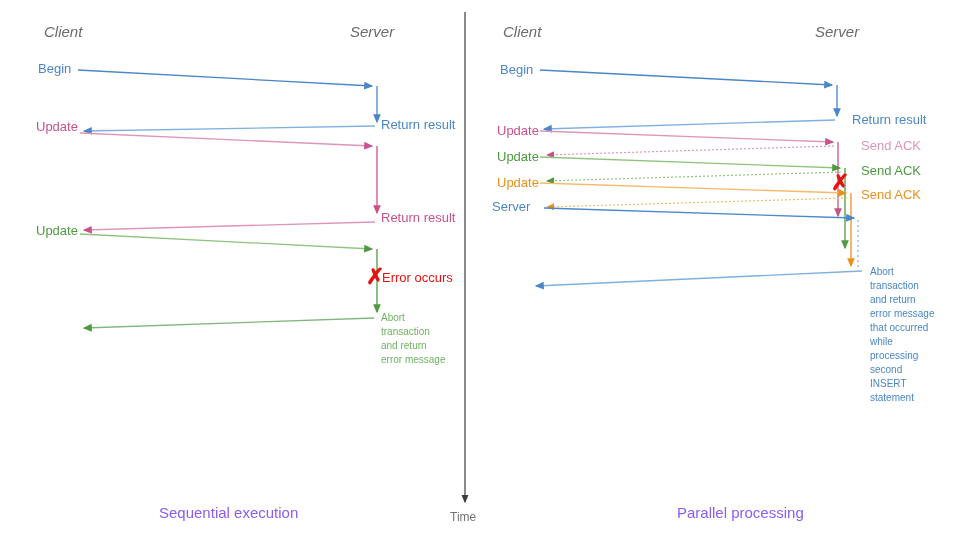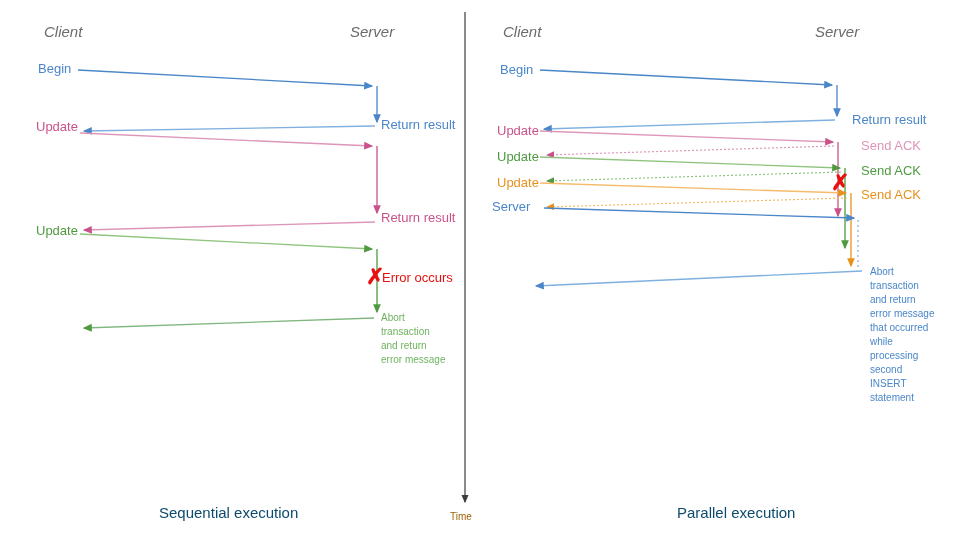--- a/index.html
+++ b/index.html
@@ -2,24 +2,24 @@
 <html><head>
 <meta charset="utf-8">
 <style>
   html,body{margin:0;padding:0;background:#ffffff;}
   body{width:960px;height:540px;overflow:hidden;
        font-family:"Liberation Sans","DejaVu Sans",sans-serif;}
   #stage{position:relative;width:824px;height:540px;background:#fff;}
   svg#wires{position:absolute;left:0;top:0;width:960px;height:540px;}
   .lbl{position:absolute;white-space:pre;line-height:14px;}
   .actor{font-style:italic;font-size:15px;color:#6b6b6b;}
-  .caption{font-size:15px;color:#0c4a6e;}
+  .caption{font-size:15px;color:#8b5cf6;}
   .msg{font-size:13px;text-align:right;}
   .blk{font-size:10px;}
-  .timelbl{font-size:10px;color:#a16207;}
+  .timelbl{font-size:12px;color:#737373;}
   .err{font-size:13px;color:#e8110f;}
   .xmark{position:absolute;font-size:22px;font-weight:bold;color:#e8110f;
          line-height:22px;font-family:"Liberation Sans",sans-serif;}
 </style>
 </head>
 <body>
 
 <div id="stage">
 
   <svg id="wires" viewBox="0 0 960 540">
@@ -143,15 +143,15 @@
 transaction
 and return
 error message
 that occurred
 while
 processing
 second
 INSERT
 statement</div>
 
-  <div class="lbl caption" style="left:677px;top:506px;">Parallel execution</div>
+  <div class="lbl caption" style="left:677px;top:506px;">Parallel processing</div>
 
 </div>
 
 </body></html>

